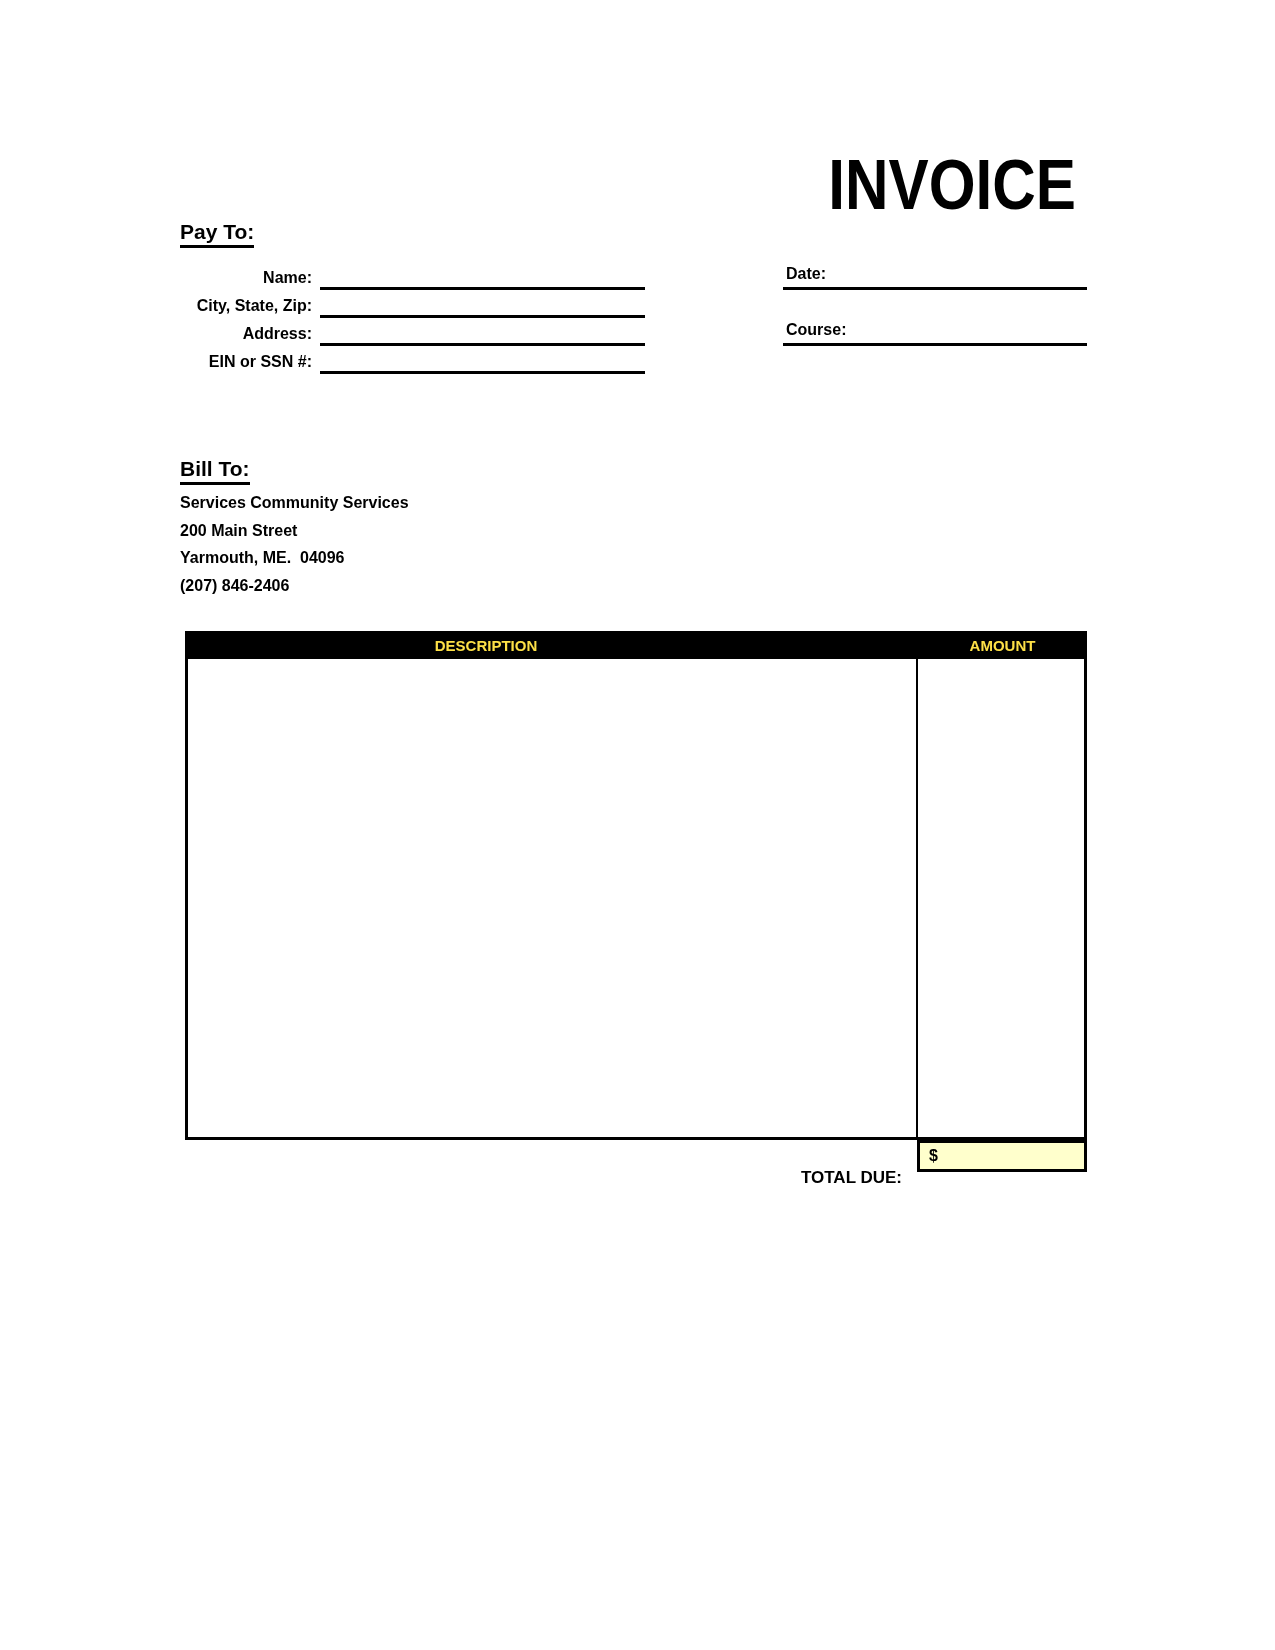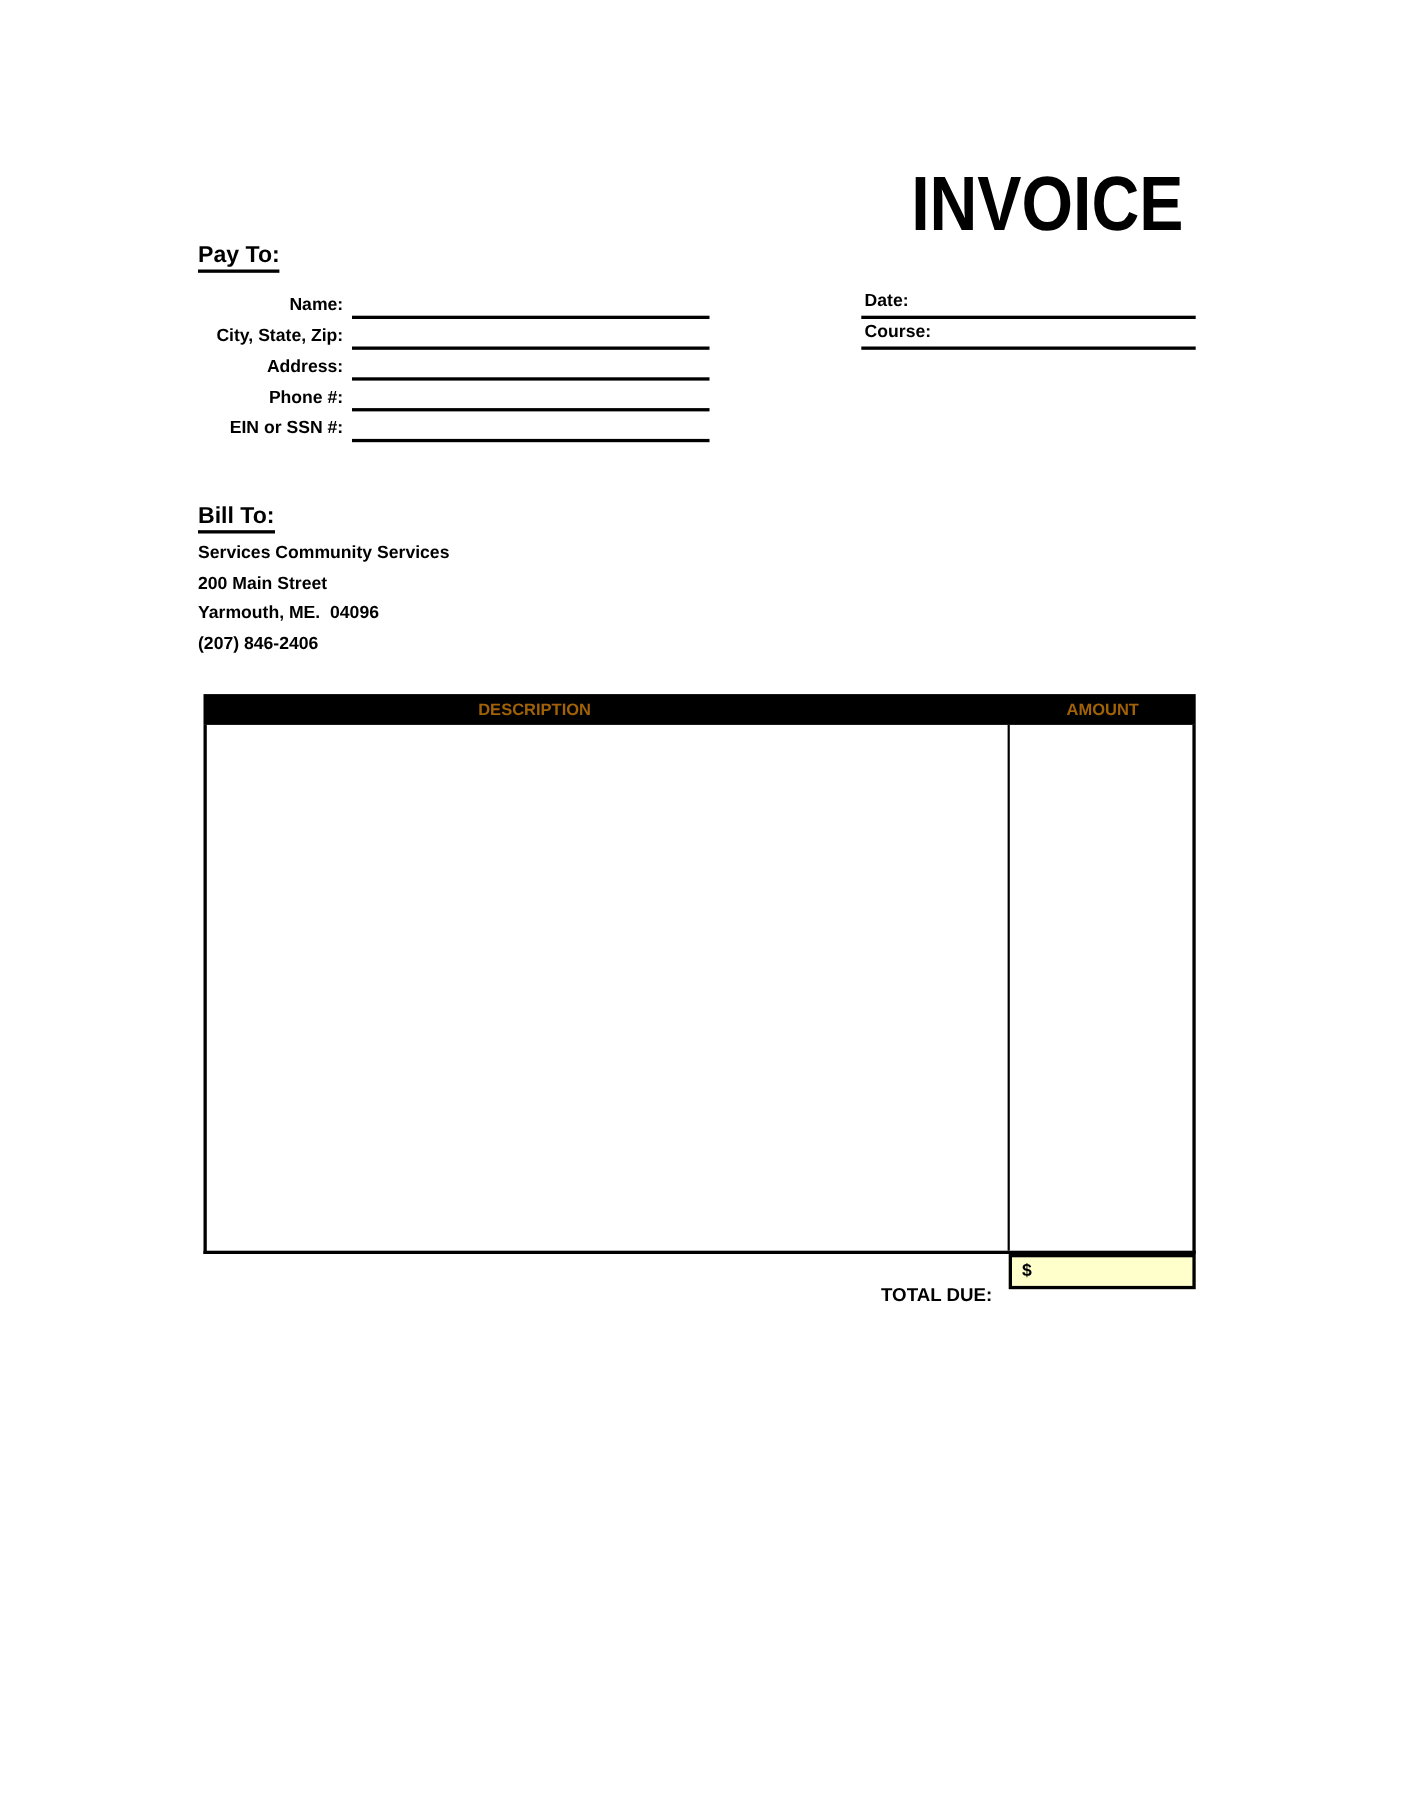--- a/index.html
+++ b/index.html
@@ -30,31 +30,31 @@
     width:132px;text-align:right;font-size:16px;font-weight:bold;
     padding-right:8px;padding-bottom:3px;white-space:nowrap;
   }
   .field-line{
     flex:1;align-self:stretch;border-bottom:3px solid #000;
     font-size:16px;line-height:25px;padding-left:4px;
   }
 
   
   .meta-fields{position:absolute;left:783px;top:262px;width:304px;}
-  .meta-row{height:28px;border-bottom:3px solid #000;box-sizing:border-box;}
+  .meta-row{height:28px;border-bottom:3px solid #000;box-sizing:border-box;margin-bottom:28px;}
   .meta-label{font-size:16px;font-weight:bold;line-height:24px;padding-left:3px;display:inline-block;}
   .meta-value{font-size:16px;display:inline-block;padding-left:6px;}
 
   
   .billto-lines{position:absolute;left:180px;top:489px;}
   .bill-line{font-size:16px;font-weight:bold;line-height:27.5px;white-space:pre;}
 
   
   .inv-table{position:absolute;left:185px;top:631px;width:902px;}
-  .thead{display:flex;background:#000;color:#a16207;height:28px;align-items:center;
+  .thead{display:flex;background:#000;color:#fde047;height:28px;align-items:center;
          font-size:15px;font-weight:bold;}
   .th-desc{width:733px;text-align:center;padding-right:131px;box-sizing:border-box;}
   .th-amount{flex:1;text-align:center;}
   .tbody{display:flex;height:481px;box-sizing:border-box;
          border-left:3px solid #000;border-right:3px solid #000;border-bottom:3px solid #000;}
   .td-desc{width:730px;border-right:2px solid #000;font-size:15px;padding:4px 6px;box-sizing:border-box;}
   .td-amount{flex:1;font-size:15px;padding:4px 6px;box-sizing:border-box;}
 
   .total-row{display:flex;align-items:stretch;height:32px;}
   .total-label{
@@ -82,24 +82,20 @@
     <div class="field-row">
       <div class="field-label">Name:</div>
       <div class="field-line"></div>
     </div>
     <div class="field-row">
       <div class="field-label">City, State, Zip:</div>
       <div class="field-line"></div>
     </div>
     <div class="field-row">
       <div class="field-label">Address:</div>
-      <div class="field-line"></div>
-    </div>
-    <div class="field-row">
-      <div class="field-label">Phone #:</div>
       <div class="field-line"></div>
     </div>
     <div class="field-row">
       <div class="field-label">EIN or SSN #:</div>
       <div class="field-line"></div>
     </div>
   </div>
 
   <div class="meta-fields">
     <div class="meta-row">

